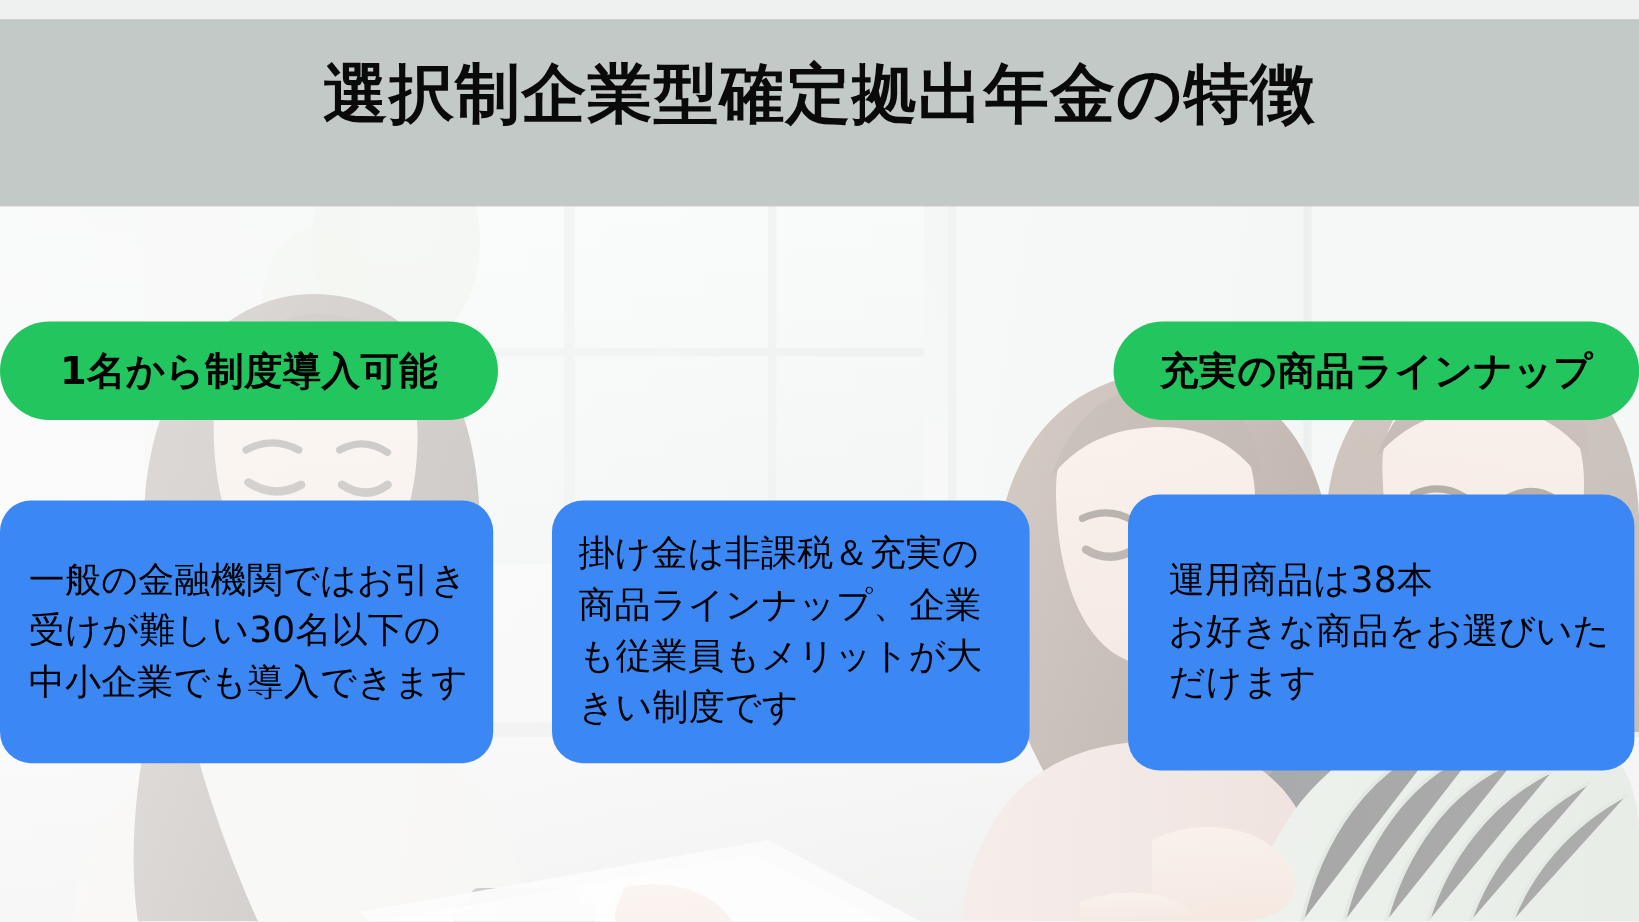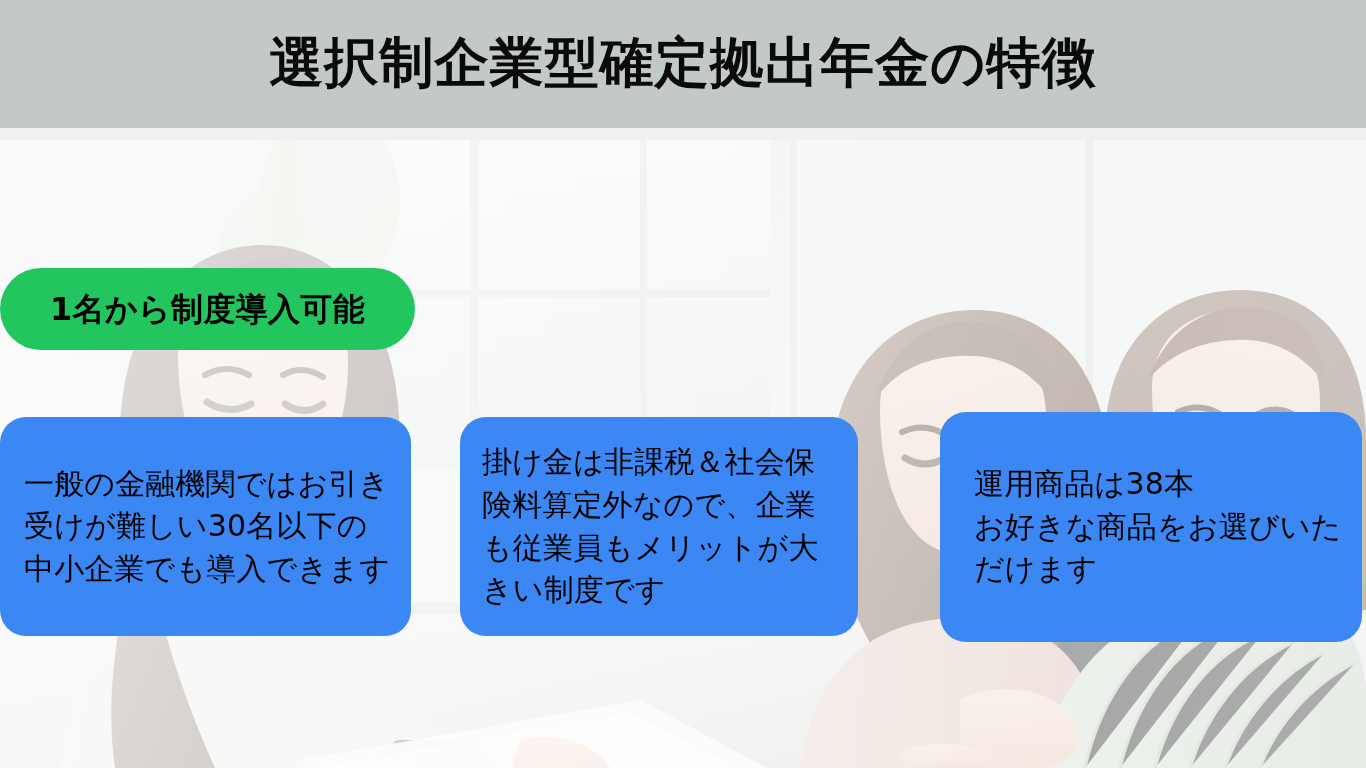--- a/index.html
+++ b/index.html
@@ -19,23 +19,23 @@
     width: 1366px;
     height: 768px;
     overflow: hidden;
     background: #eef1f0;
   }
 
   
   .header-band {
     position: absolute;
     left: 0;
-    top: 0;
-    width: 1366px;
-    height: 128px;
+    top: 16px;
+    width: 1366px;
+    height: 156px;
     background: #c3c9c6;
     z-index: 30;
   }
   .slide-title {
     position: absolute;
     left: 0;
     top: 32px;
     width: 1366px;
     text-align: center;
     font-size: 54px;
@@ -294,21 +294,22 @@
   <div class="header-band">
     <div class="slide-title">選択制企業型確定拠出年金の特徴</div>
   </div>
 
   <div class="pill pill-1">1名から制度導入可能</div>
   <div class="body-box body-1">
     <span class="txt">一般の金融機関ではお引き受けが難しい30名以下の中小企業でも導入できます</span>
   </div>
 
   <div class="body-box body-2">
-    <span class="txt">掛け金は非課税＆社会保険料算定外なので、企業も従業員もメリットが大きい制度です</span>
-  </div>
-
+    <span class="txt">掛け金は非課税＆充実の商品ラインナップ、企業も従業員もメリットが大きい制度です</span>
+  </div>
+
+  <div class="pill pill-3">充実の商品ラインナップ</div>
   <div class="body-box body-3">
     <span class="txt">運用商品は38本
 お好きな商品をお選びいただけます</span>
   </div>
 
 </div>
 
 </body></html>

